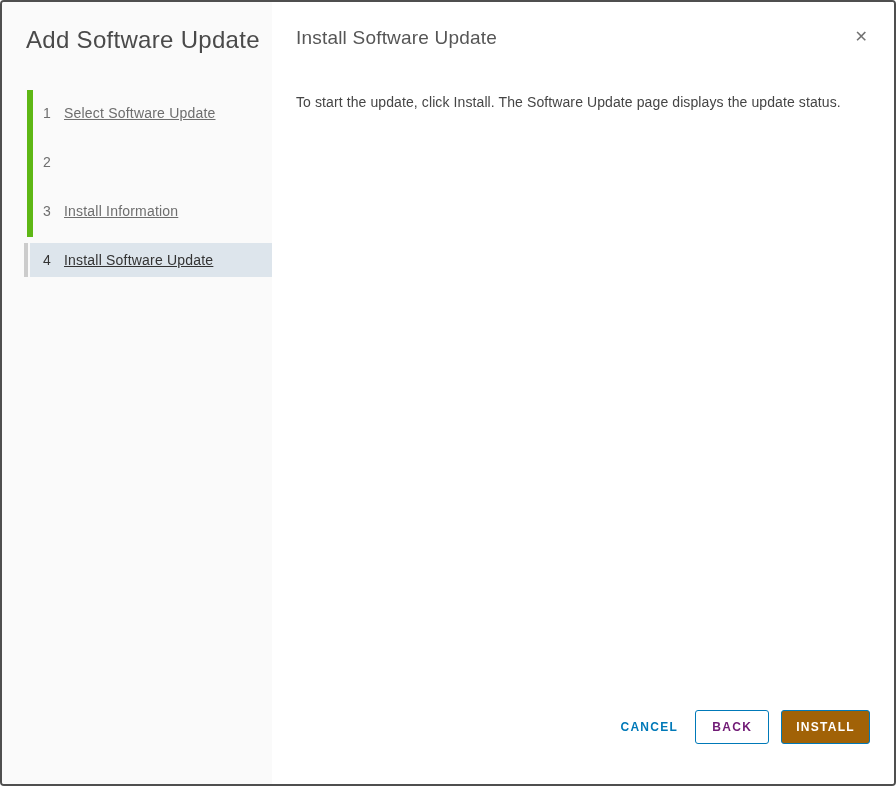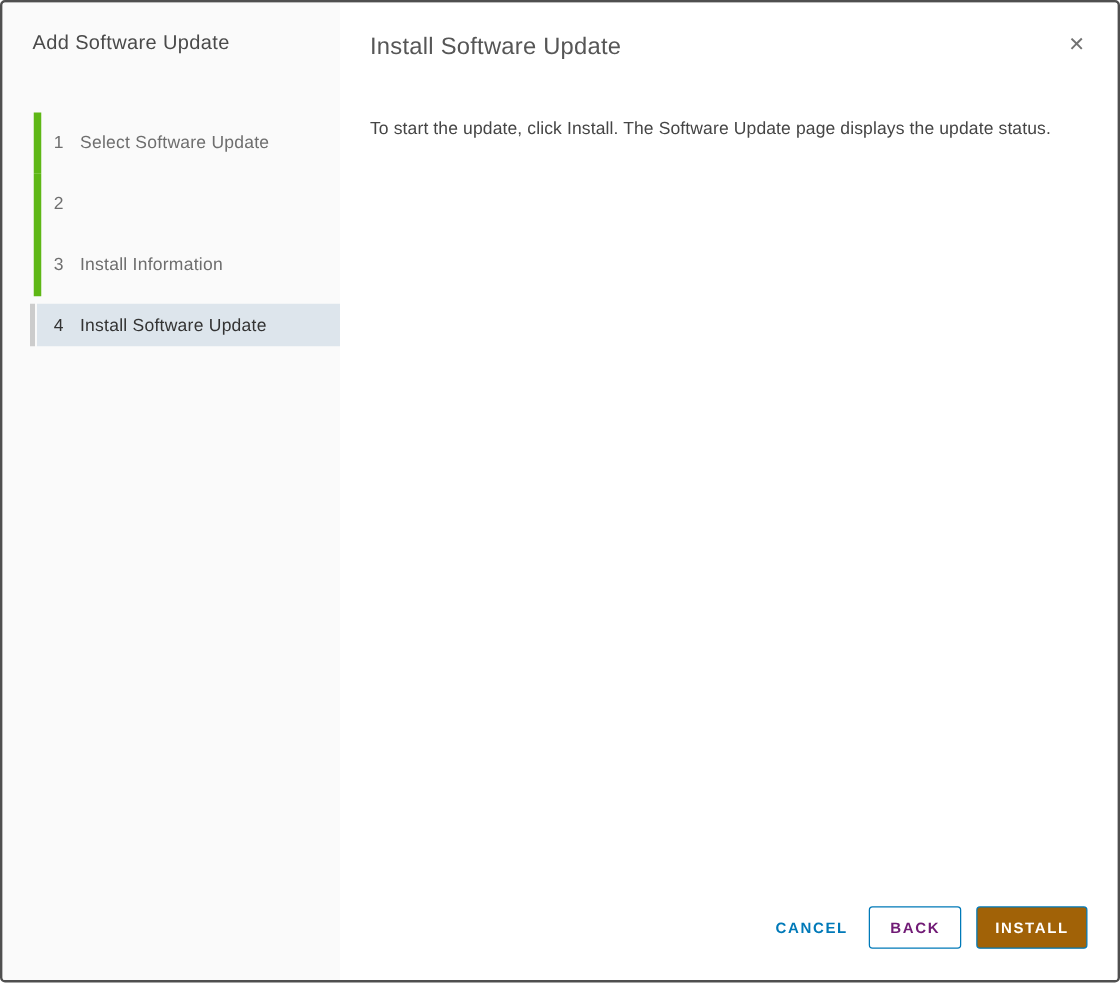--- a/index.html
+++ b/index.html
@@ -25,21 +25,21 @@
     width: 270px;
     flex-shrink: 0;
     background: #fafafa;
     position: relative;
   }
   .wizard-title {
     margin: 0;
     position: absolute;
     top: 24px;
     left: 24px;
-    font-size: 16px;
+    font-size: 24px;
     font-weight: 300;
     color: #4a4a4a;
     letter-spacing: 0.3px;
     white-space: nowrap;
   }
   .steps {
     position: absolute;
     top: 88px;
     left: 0;
     width: 100%;
@@ -77,21 +77,21 @@
     width: 4px;
     height: 34px;
     background: #cccccc;
   }
   .step .num {
     margin-left: 40px;
     width: 10px;
     text-align: center;
     flex-shrink: 0;
   }
-  .step .lbl { margin-left: 12px; white-space: nowrap; }
+  .step .lbl { margin-left: 12px; white-space: nowrap; text-decoration: underline; }
 
   
   .content {
     flex: 1;
     position: relative;
     background: #ffffff;
   }
   .panel-header {
     position: absolute;
     top: 25px;
@@ -124,21 +124,21 @@
     left: 24px;
     right: 24px;
     font-size: 14px;
     color: #454545;
     letter-spacing: 0.1px;
   }
   
   .footer {
     position: absolute;
     right: 24px;
-    bottom: 25px;
+    bottom: 40px;
     display: flex;
     align-items: center;
   }
   .btn {
     font-family: "Liberation Sans", sans-serif;
     font-size: 12px;
     font-weight: 600;
     letter-spacing: 1.3px;
     height: 34px;
     border-radius: 3px;

